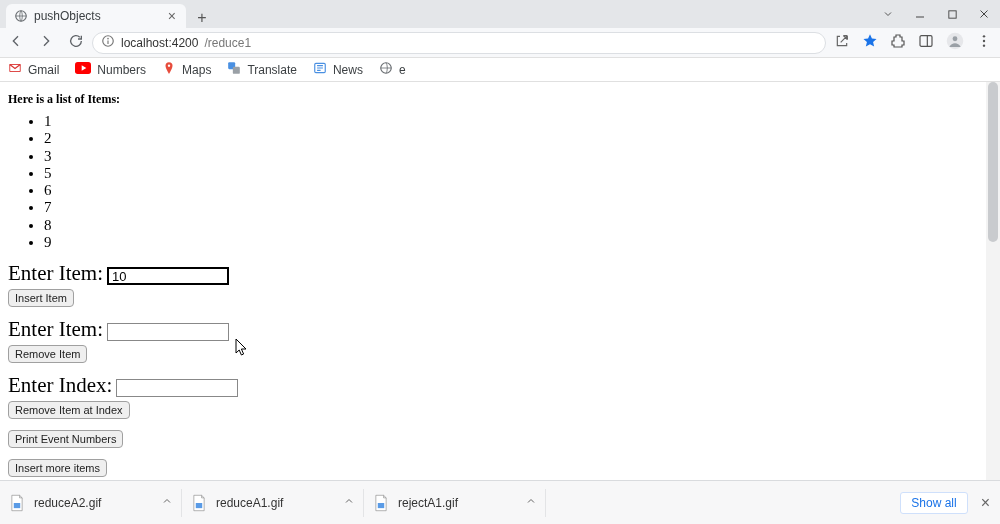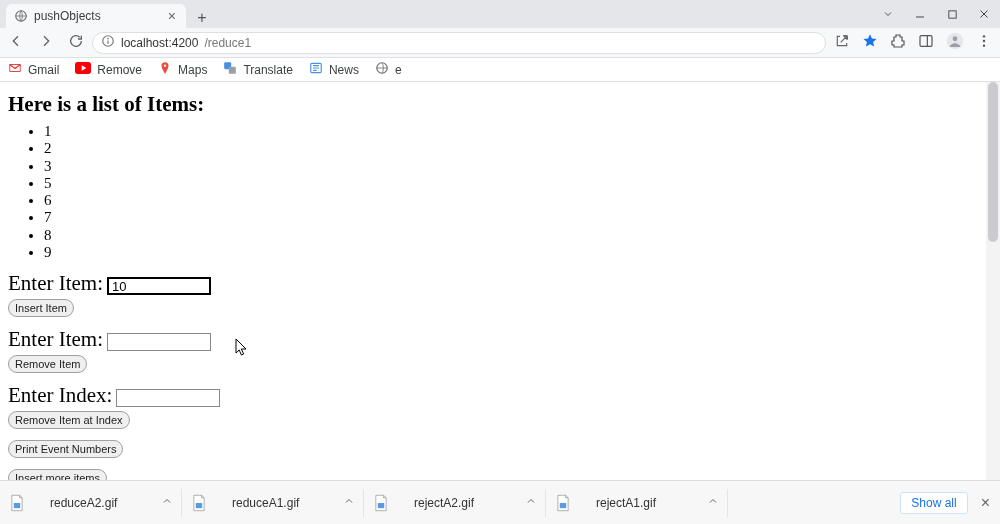--- a/index.html
+++ b/index.html
@@ -25,36 +25,36 @@
   .url-box .path { color:#777; }
   .addr-right { display:flex; gap:12px; align-items:center; }
   .star { color:#1a73e8; }
 
   .bookbar { height: 24px; background:#fff; border-bottom:1px solid #e0e0e0; display:flex; align-items:center; padding:0 8px; gap:16px; font-size:12px; color:#3c4043; }
   .bookmark { display:flex; align-items:center; gap:6px; }
 
   
   .viewport { position: absolute; left:0; right:0; top: 82px; bottom: 44px; overflow: hidden; }
   .page { padding: 6px 8px; font-family: "Times New Roman", serif; font-size: 16px; color:#000; }
-  .page h3 { margin: 4px 0 6px 0; font-size: 21px; font-weight: bold; }
+  .page h3 { margin: 4px 0 6px 0; font-size: 12px; font-weight: bold; }
   .page ul { margin: 4px 0 8px 0; padding-left: 36px; }
   .page li { font-size: 15px; line-height: 1.15; }
   .block { margin-top: 10px; }
   .label { font-size: 21px; }
-  .txt { border: 2px solid #000; height: 18px; width: 104px; font-size:13px; padding: 0 3px; vertical-align: middle; }
+  .txt { border: 2px solid #000; height: 18px; width: 122px; font-size:13px; padding: 0 3px; vertical-align: middle; }
   .txt.unfocused { border: 1px solid #888; height: 18px; }
-  .btn { display:inline-block; font-family:Arial,sans-serif; font-size:11px; background:#efefef; border:1px solid #a0a0a0; border-radius:9px; padding:2px 6px; color:#222; }
+  .btn { display:inline-block; font-family:Arial,sans-serif; font-size:11px; background:#efefef; border:1px solid #a0a0a0; border-radius:4px; padding:2px 6px; color:#222; }
   .page .row { margin-bottom: 2px; }
 
   .vscroll { position:absolute; right:0; top:0; bottom:0; width:14px; background:#f3f3f3; }
   .vscroll .thumb { position:absolute; left:2px; right:2px; top:0; height:160px; background:#c9cbce; border-radius:6px; }
 
   
   .shelf { position:absolute; left:0; right:0; bottom:0; height:44px; background:#f7f7f8; border-top:1px solid #d9dbde; display:flex; align-items:center; font-size:12px; color:#333; }
-  .dl { flex:0 0 182px; height:28px; border-right:1px solid #e3e4e6; display:flex; align-items:center; padding:0 8px; gap:24px; position:relative; }
+  .dl { flex:0 0 182px; height:28px; border-right:1px solid #e3e4e6; display:flex; align-items:center; padding:0 8px; gap:8px; position:relative; }
   .dl .fi { width:18px; height:18px; display:flex; align-items:center; justify-content:center; }
   .dl .chev { margin-left:auto; }
   .shelf-right { margin-left:auto; display:flex; align-items:center; gap:13px; padding-right:10px; }
   .showall { color:#1a73e8; border:1px solid #cfe0fb; border-radius:3px; padding:3px 10px; background:#fff; }
   .shelf-x { color:#666; font-size:16px; }
 
   .cursor { position:absolute; left:235px; top:338px; pointer-events:none; }
 </style>
 </head>
 <body>
@@ -151,21 +151,21 @@
             <path d="M3 6h18v12H3z" fill="#fff" stroke="#d9312f" stroke-width="1.5"></path>
             <path d="M3 6l9 7 9-7" fill="none" stroke="#d9312f" stroke-width="2"></path>
           </svg></span>
       <span>Gmail</span>
     </div>
     <div class="bookmark">
       <span><svg width="16" height="12" viewBox="0 0 24 18">
             <rect width="24" height="18" rx="4" fill="#ff0000"></rect>
             <path d="M10 5v8l7-4z" fill="#fff"></path>
           </svg></span>
-      <span>Remove</span>
+      <span>Numbers</span>
     </div>
     <div class="bookmark">
       <span><svg width="14" height="14" viewBox="0 0 24 24">
             <path d="M12 2a6 6 0 0 1 6 6c0 4.5-6 14-6 14S6 12.5 6 8a6 6 0 0 1 6-6z" fill="#e74c3c"></path>
             <circle cx="12" cy="8" r="2" fill="#fff"></circle>
           </svg></span>
       <span>Maps</span>
     </div>
     <div class="bookmark">
       <span><svg width="14" height="14" viewBox="0 0 24 24">
@@ -278,33 +278,20 @@
           </svg></span>
     </div>
     <div class="dl">
       <span class="fi">
           <svg width="16" height="18" viewBox="0 0 24 28">
             <path d="M4 2h12l4 4v20H4z" fill="#fff" stroke="#888"></path>
             <path d="M16 2v4h4" fill="none" stroke="#888"></path>
             <rect x="7" y="14" width="10" height="8" fill="#5a9be6"></rect>
           </svg>
         </span>
-      <span>rejectA2.gif</span>
-      <span class="chev"><svg width="12" height="12" viewBox="0 0 24 24">
-            <path d="M6 15l6-6 6 6" fill="none" stroke="#666" stroke-width="2"></path>
-          </svg></span>
-    </div>
-    <div class="dl">
-      <span class="fi">
-          <svg width="16" height="18" viewBox="0 0 24 28">
-            <path d="M4 2h12l4 4v20H4z" fill="#fff" stroke="#888"></path>
-            <path d="M16 2v4h4" fill="none" stroke="#888"></path>
-            <rect x="7" y="14" width="10" height="8" fill="#5a9be6"></rect>
-          </svg>
-        </span>
       <span>rejectA1.gif</span>
       <span class="chev"><svg width="12" height="12" viewBox="0 0 24 24">
             <path d="M6 15l6-6 6 6" fill="none" stroke="#666" stroke-width="2"></path>
           </svg></span>
     </div>
     <div class="shelf-right">
       <span class="showall">Show all</span>
       <span class="shelf-x">×</span>
     </div>
   </div>

